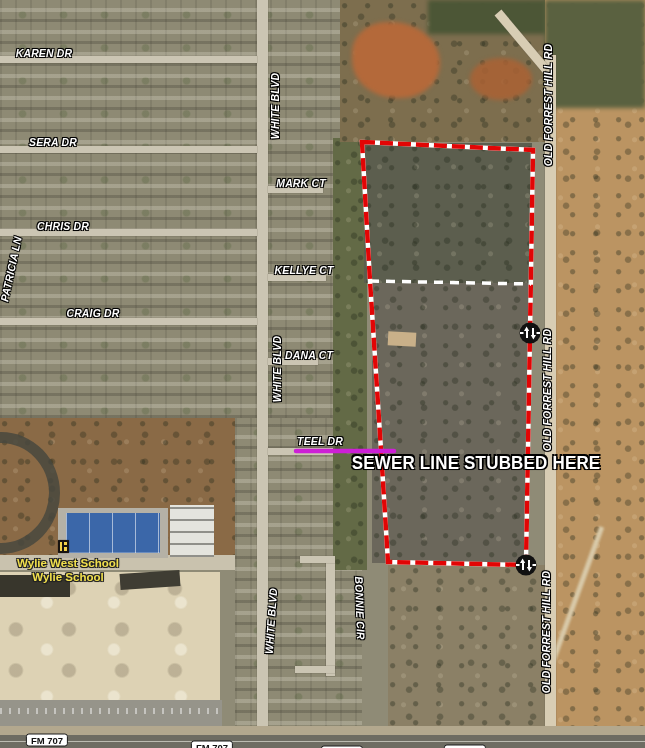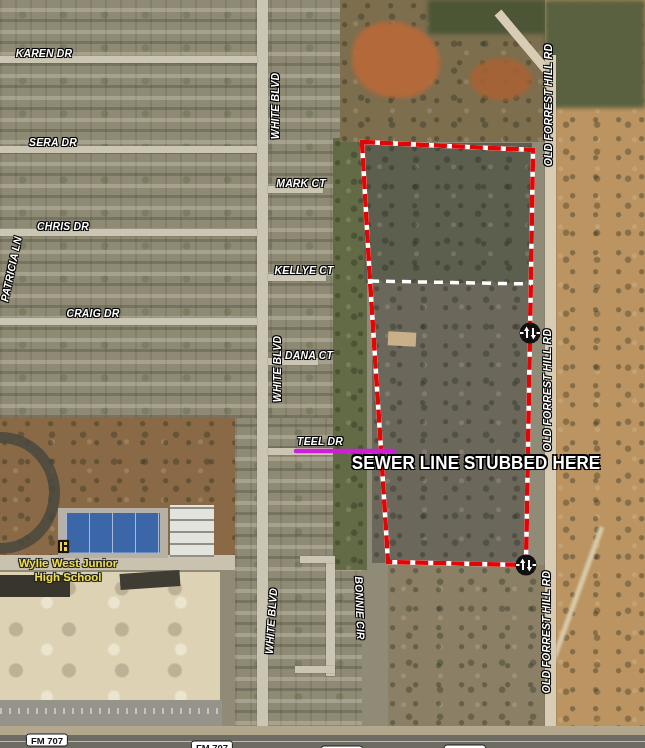--- a/index.html
+++ b/index.html
@@ -129,22 +129,22 @@
       <span class="street-label" style="left: 539px; top: 390px; transform: translate(-50%, -50%) rotate(-90deg) scaleX(0.95);">OLD FORREST HILL RD</span>
       <span class="street-label" style="left: 538px; top: 632px; transform: translate(-50%, -50%) rotate(-90deg) scaleX(0.95);">OLD FORREST HILL RD</span>
     </div>
 
   <div class="school-icon" style="left:58px;top:540px;">
     <i style="left:2px;top:2px;width:2px;height:9px;"></i>
     <i style="left:6px;top:2px;width:3px;height:3px;"></i>
     <i style="left:6px;top:7px;width:3px;height:4px;"></i>
   </div>
   <div class="school-label" style="left:68px;top:556px;">
-    <div style="position:static;">Wylie West Junior</div>
-    <div style="position:static;">High School</div>
+    <div style="position:static;">Wylie West School</div>
+    <div style="position:static;">Wylie School</div>
   </div>
 
   <div class="note-label" style="left:476px;top:463px;">SEWER LINE STUBBED HERE</div>
 
   <div id="points" style="left:0;top:0;width:100%;height:100%;">
       <span class="badge" style="left: 47px; top: 740px;">FM 707</span>
       <span class="badge" style="left: 212px; top: 747px;">FM 707</span>
       <span class="badge" style="left: 342px; top: 752px;">FM 707</span>
       <span class="badge" style="left: 465px; top: 751px;">FM 707</span>
       <div class="marker" style="left: 530px; top: 333px;">

